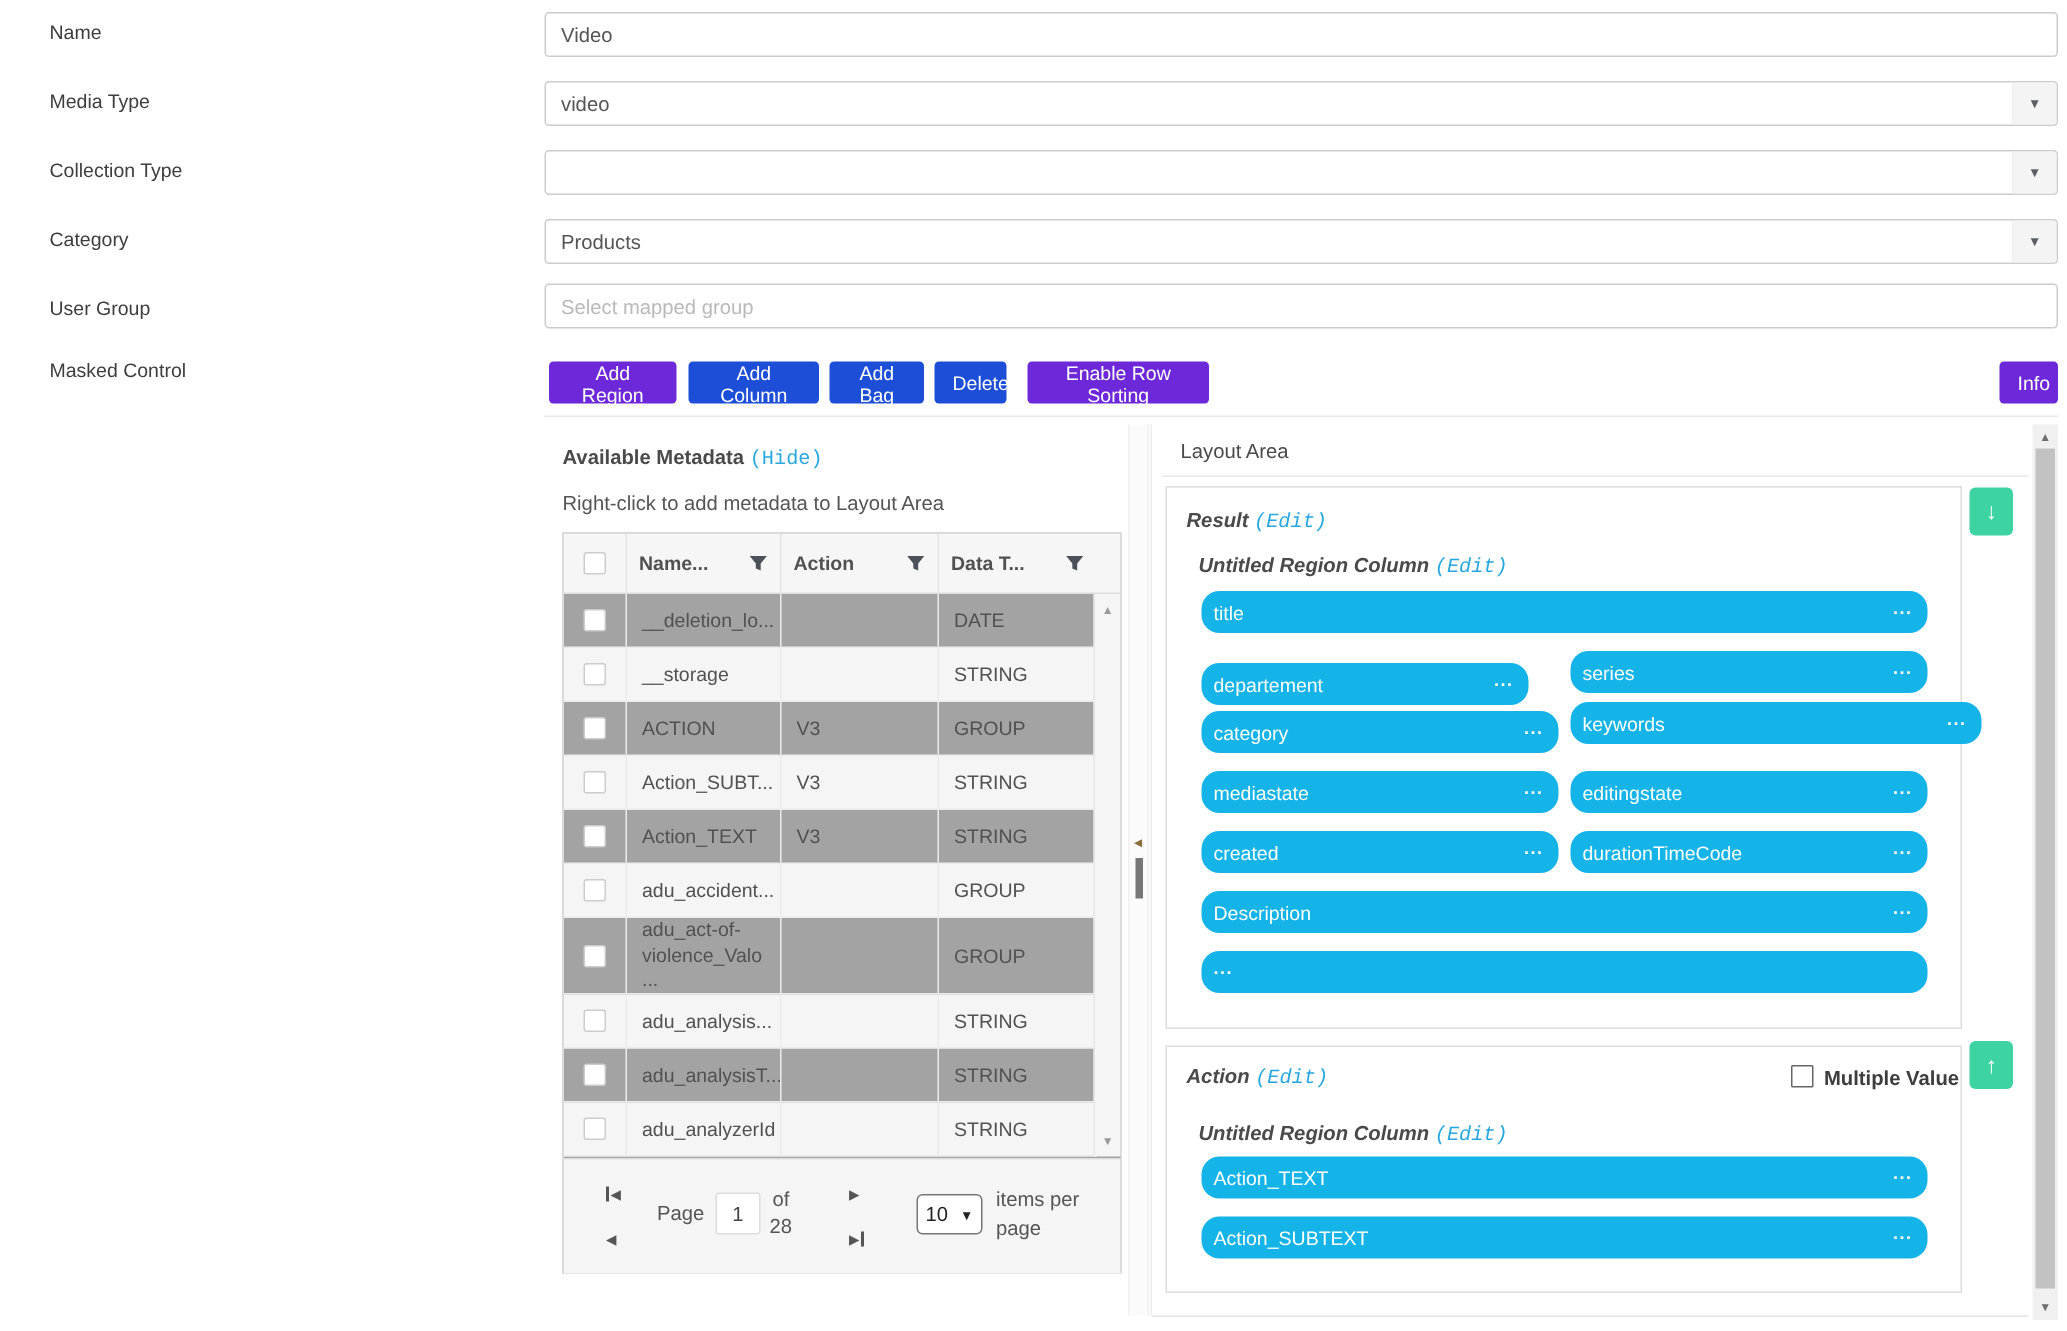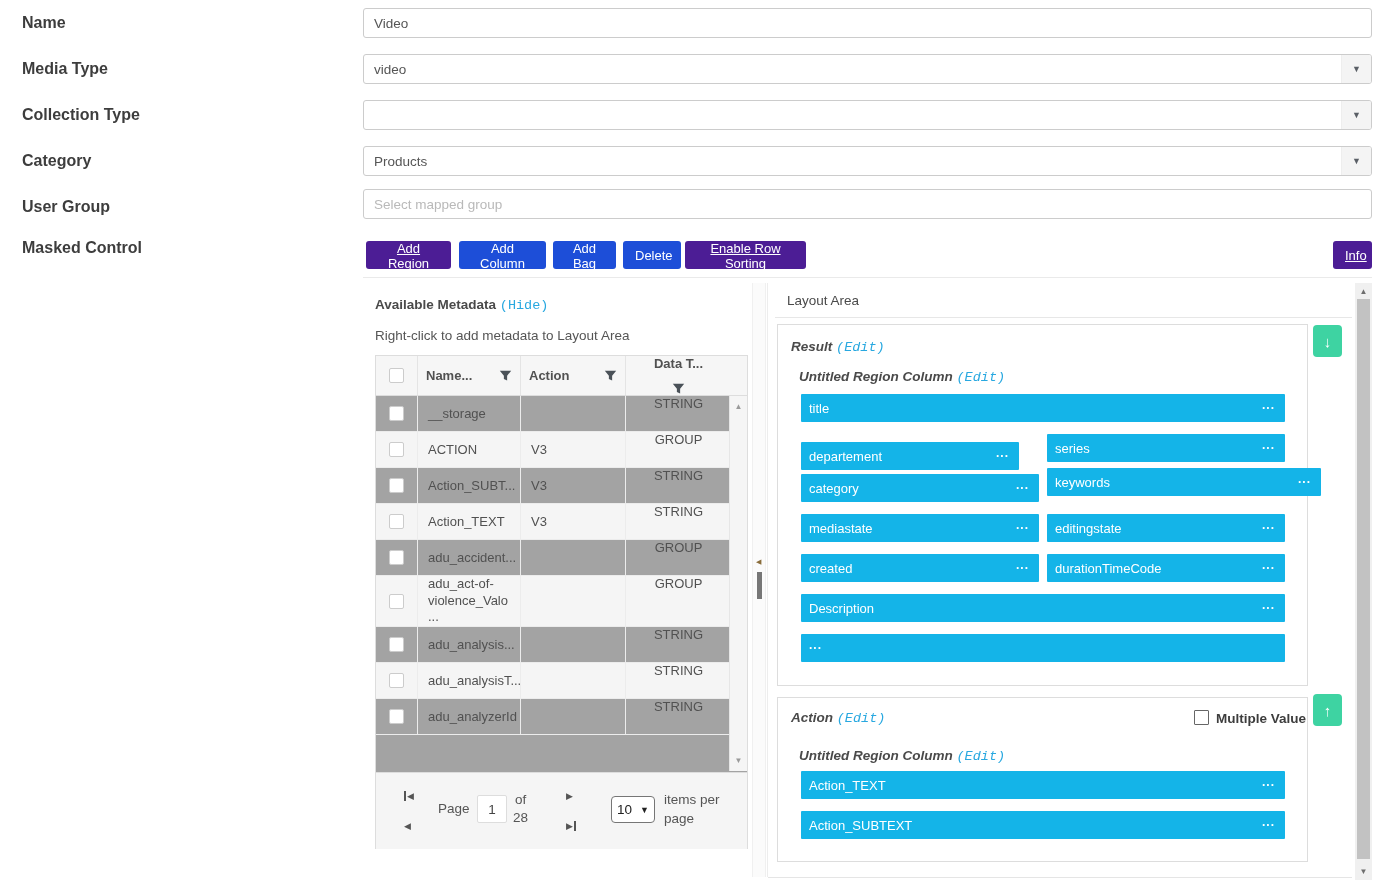--- a/index.html
+++ b/index.html
@@ -5,21 +5,21 @@
   * { box-sizing: border-box; margin: 0; padding: 0; }
   html,body { background:#fff; }
   .screen {
     position: relative; width: 1378px; height: 887px;
     background: #fff; overflow: hidden;
     font-family: "Liberation Sans", sans-serif;
     color: #444; font-size: 13px;
   }
 
   
-  .f-label { position:absolute; left:22px; color:#3d3d3d; font-size:16px; font-weight:700; }
+  .f-label { position:absolute; left:33px; color:#3d3d3d; font-size:13px; font-weight:400; }
   .f-input {
     position:absolute; left:363px; width:1009px; height:30px;
     border:1px solid #ccc; border-radius:3px; background:#fff;
     font-family:"Liberation Sans",sans-serif; font-size:13.5px; color:#555;
     padding:0 10px; outline:none;
   }
   .f-input::placeholder { color:#b9b9b9; }
   .dropdown {
     position:absolute; left:363px; width:1009px; height:30px;
     border:1px solid #ccc; border-radius:3px; background:#fff;
@@ -31,21 +31,21 @@
     display:flex; align-items:center; justify-content:center;
     color:#5a5f66; font-size:9px; border-left:1px solid #eee;
   }
 
   
   .btn {
     position:absolute; top:241px; height:28px; border:none; border-radius:3px;
     color:#fff; font-family:"Liberation Sans",sans-serif; font-size:13px;
     padding:0 12px; cursor:pointer;
   }
-  .btn.primary { background:#4c1d95;text-decoration:underline; }
+  .btn.primary { background:#6d28d9; }
   .btn.light   { background:#1d4ed8; }
 
   .panel-topline { position:absolute; top:277px; left:363px; width:1009px; border-top:1px solid #eaeaea; }
 
   
   .meta-title { position:absolute; left:375px; top:297px; font-size:13.5px; font-weight:700; color:#4a4a4a; }
   .link { color:#28a8e0; font-weight:400; cursor:pointer; text-decoration:none;font-family:Liberation Mono, monospace; }
   .meta-hint { position:absolute; left:375px; top:328px; font-size:13.5px; color:#555; }
 
   .grid { position:absolute; left:375px; top:355px; width:373px; height:494px; border:1px solid #ddd; background:#a3a3a3; }
@@ -56,21 +56,21 @@
   .g-body { position:absolute; top:40px; left:0; width:355px; }
   .g-row { display:flex; border-bottom:1px solid #ececec; height:36px; }
   .g-row.tall { height:51px; }
   .g-row:nth-child(even) { background:#f5f5f5; }
   .g-cell { padding:0 10px; display:flex; align-items:center; color:#515151; font-size:13px;
             border-right:1px solid #ececec; overflow:hidden; }
   .g-cell.wrap { white-space:normal; word-break:break-word; line-height:1.3; }
   .cw1 { width:42px; justify-content:center; }
   .cw2 { width:103px; }
   .cw3 { width:105px; }
-  .cw4 { width:105px; border-right:none;flex-direction:column; }
+  .cw4 { width:105px; border-right:none; }
   .cbx { appearance:none; -webkit-appearance:none; width:15px; height:15px; border:1px solid #ccc;
          border-radius:2px; background:#fff; cursor:pointer; }
   .g-scrollstrip { position:absolute; right:0; top:40px; width:18px; height:375px; background:#f5f5f5;
                    border-left:1px solid #e6e6e6; }
   .strip-arrow { position:absolute; left:0; width:100%; text-align:center; color:#9a9a9a; font-size:8px; }
 
   .g-footer { position:absolute; top:416px; left:0; width:371px; height:77px; background:#f5f5f5; border-top:1px solid #ddd; }
   .pg-arrow { position:absolute; color:#555; font-size:9px; cursor:pointer; line-height:10px; }
   .pg-bar-l { border-left:2px solid #555; padding-left:1px; }
   .pg-bar-r { border-right:2px solid #555; padding-right:1px; }
@@ -93,21 +93,21 @@
   .lp-border-l { position:absolute; left:767px; top:283px; height:594px; border-left:1px solid #ededed; }
   .lp-border-b { position:absolute; left:768px; top:877px; width:584px; border-top:1px solid #e5e5e5; }
   .lp-title { position:absolute; left:787px; top:293px; font-size:13.5px; color:#4a4a4a; }
   .lp-hr { position:absolute; left:775px; top:317px; width:577px; border-top:1px solid #e7e7e7; }
 
   .sect-box { position:absolute; left:777px; width:531px; border:1px solid #ddd; background:#fff; }
   .sect-title { position:absolute; left:13px; font-style:italic; font-weight:700; color:#4a4a4a; font-size:13.5px; }
   .sect-title .link { font-weight:400; }
   .col-title { position:absolute; left:21px; font-style:italic; font-weight:700; color:#4a4a4a; font-size:13.5px; }
 
-  .chip { position:absolute; height:28px; background:#14b4e8; border-radius:1px; color:#fff;
+  .chip { position:absolute; height:28px; background:#14b4e8; border-radius:12px; color:#fff;
           display:flex; align-items:center; padding:0 4px 0 8px; cursor:grab; }
   .chip .lbl { flex:1; font-size:13px; }
   .chip .dots { font-weight:700; font-size:12px; letter-spacing:1px; padding:0 6px 6px 0; cursor:pointer; }
 
   .mv-box { position:absolute; left:416px; top:12px; width:15px; height:15px; border:1.5px solid #666;
             border-radius:1px; background:#fff; appearance:none; -webkit-appearance:none; cursor:pointer; }
   .mv-label { position:absolute; left:438px; top:13px; font-size:13.5px; font-weight:700; color:#3d3d3d; }
 
   .green-btn { position:absolute; left:1313px; width:29px; height:32px; background:#3ed3a2; border:none;
                border-radius:4px; color:#fff; font-weight:700; font-size:15px; cursor:pointer;
@@ -153,21 +153,21 @@
     <span class="dd-btn">
         <span>▼</span>
       </span>
   </div>
 
   <input class="f-input" style="top: 189px;" type="text" placeholder="Select mapped group">
 
   <button class="btn primary" style="left:366px;width:85px">Add Region</button>
   <button class="btn light" style="left:459px;width:87px">Add Column</button>
   <button class="btn light" style="left:553px;width:63px">Add Bag</button>
-  <button class="btn light" style="left:623px;width:58px">Delete</button>
+  <button class="btn light" style="left:623px;width:48px">Delete</button>
   <button class="btn primary" style="left:685px;width:121px">Enable Row Sorting</button>
   <button class="btn primary" style="left:1333px;width:39px">Info</button>
 
   <div class="panel-topline"></div>
 
   <div class="meta-title">
     <span>Available Metadata</span>
     <span class="link">(Hide)</span>
   </div>
   <div class="meta-hint">Right-click to add metadata to Layout Area</div>
@@ -192,20 +192,28 @@
       </div>
       <div class="g-hcell cw4">
         <span class="htxt">Data T...</span>
         <svg class="funnel" width="13" height="13" viewBox="0 0 16 16">
             <path d="M1 2h14L10 8.3V14l-4-1.7V8.3z" fill="#4a5158"></path>
           </svg>
       </div>
     </div>
 
     <div class="g-body">
+      <div class="g-row">
+        <div class="g-cell cw1">
+            <input type="checkbox" class="cbx" style="">
+          </div>
+        <div class="g-cell cw2">__deletion_lo...</div>
+        <div class="g-cell cw3"></div>
+        <div class="g-cell cw4">DATE</div>
+      </div>
       <div class="g-row">
         <div class="g-cell cw1">
             <input type="checkbox" class="cbx" style="">
           </div>
         <div class="g-cell cw2">__storage</div>
         <div class="g-cell cw3"></div>
         <div class="g-cell cw4">STRING</div>
       </div>
       <div class="g-row">
         <div class="g-cell cw1">

